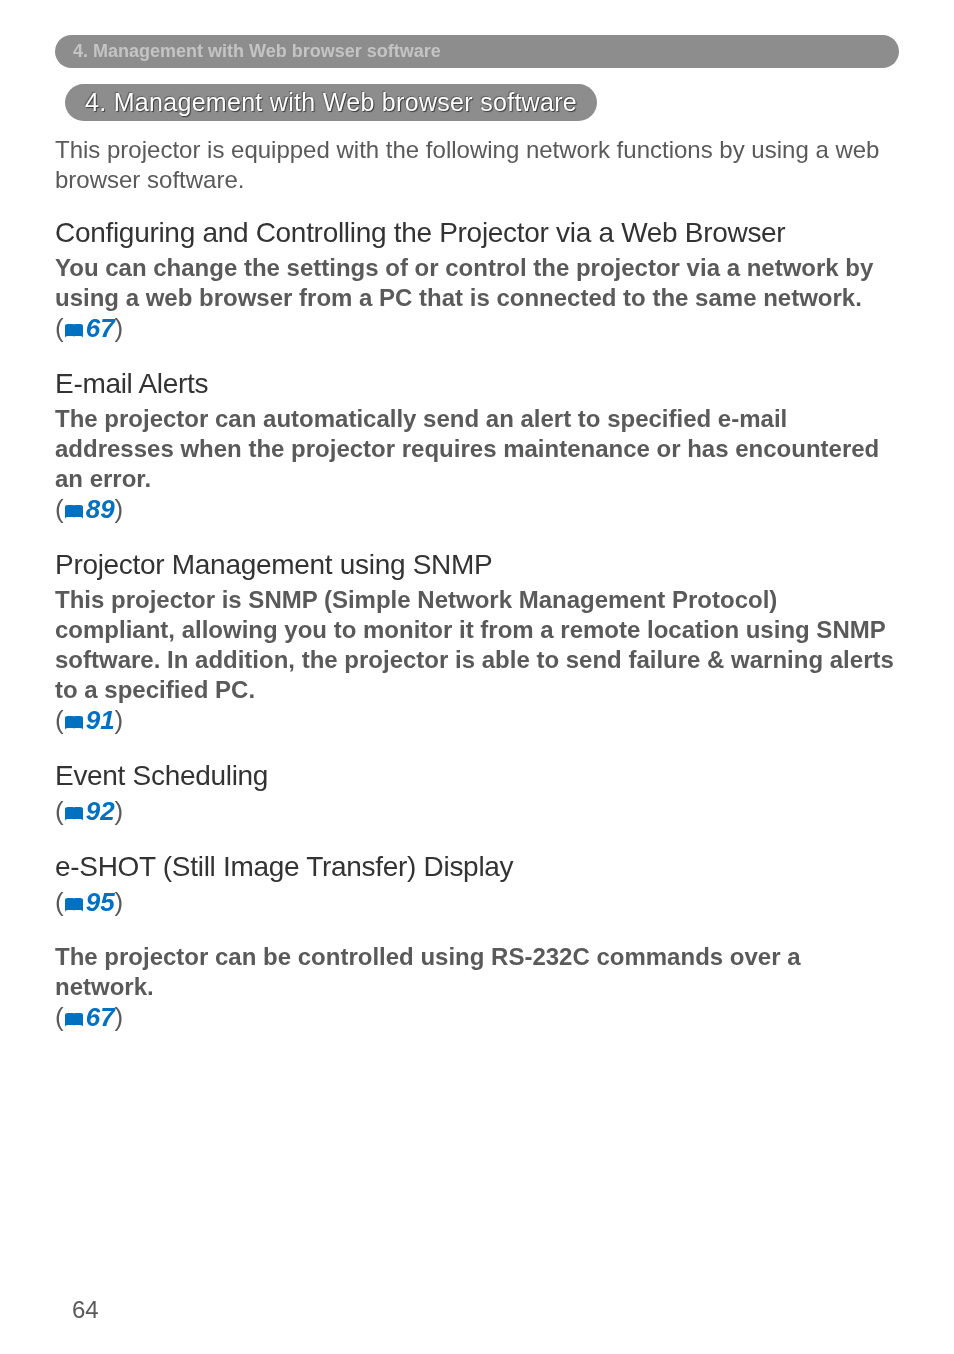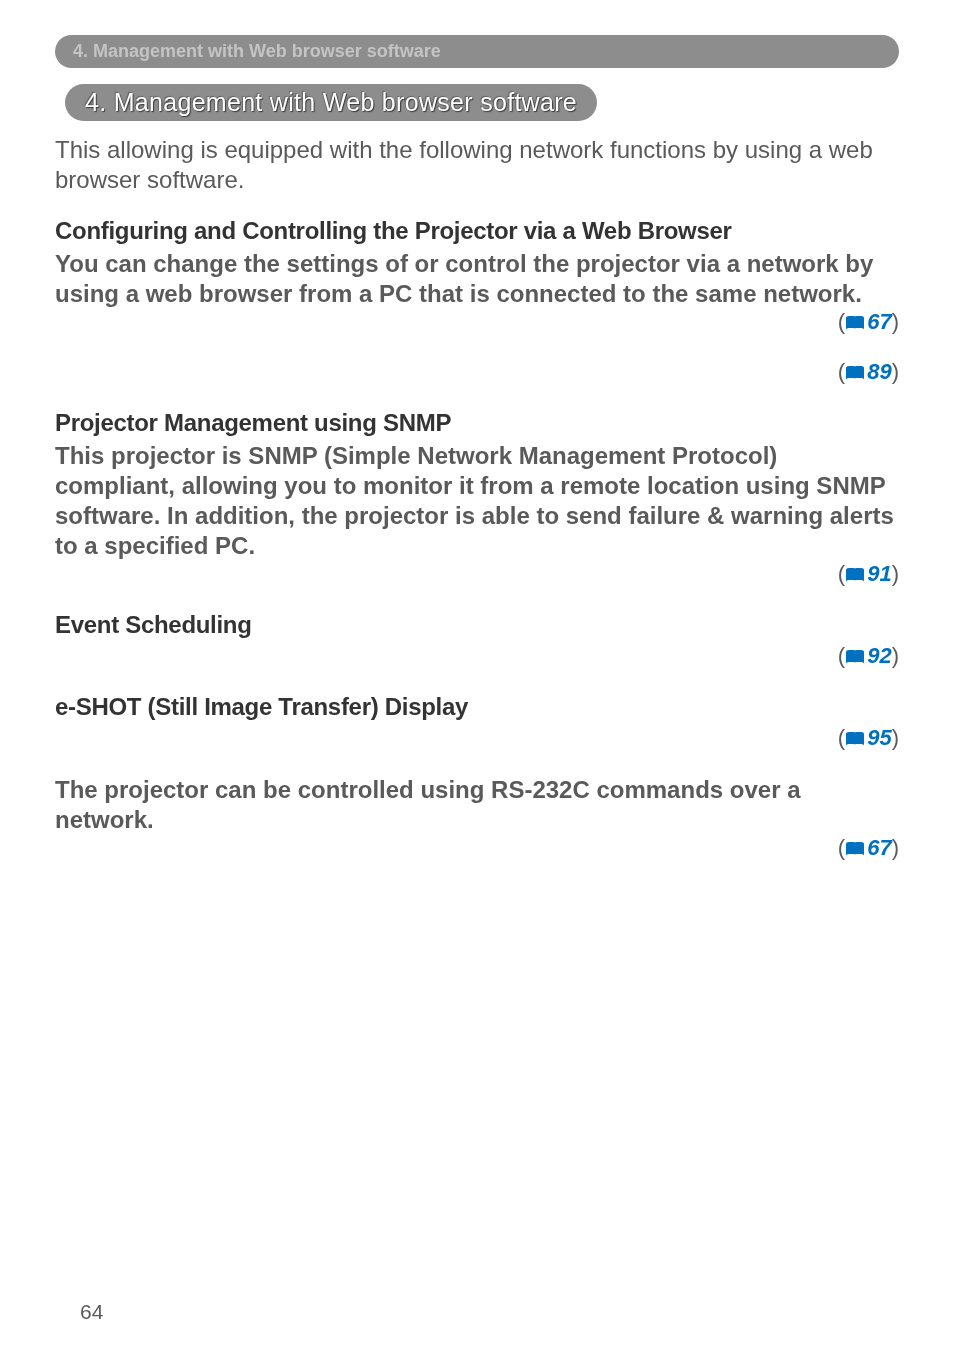--- a/index.html
+++ b/index.html
@@ -43,85 +43,86 @@
     .intro-text {
       font-size: 24px;
       color: #5a5a5a;
       line-height: 1.25;
       margin-bottom: 22px;
     }
     .section {
       margin-bottom: 22px;
     }
     .section-heading {
-      font-weight: bold;
-      font-size: 24px;
+      font-weight: normal;
+      font-size: 28px;
       color: #333333;
       margin-bottom: 4px;
       font-family: Arial, sans-serif;
       letter-spacing: -0.3px;
     }
     .section-body {
       font-size: 24px;
       color: #5a5a5a;
       line-height: 1.25;
       font-weight: bold;
     }
     .ref-link {
-      font-size: 22px;
+      font-size: 26px;
       color: #5a5a5a;
-      text-align: right;
     }
     .ref-link .paren {
       color: #5a5a5a;
     }
     .ref-link .pagenum {
       color: #0070c0;
       font-style: italic;
       font-weight: bold;
     }
     .book-icon {
       display: inline-block;
       vertical-align: -2px;
       margin-right: 2px;
     }
     .page-number {
       position: absolute;
       bottom: 30px;
-      left: 80px;
-      font-size: 21px;
+      left: 72px;
+      font-size: 24px;
       color: #5a5a5a;
     }
   </style>
 </head>
 <body>
 
 
 
 <div class="header-bar">
   <span class="header-bar-text">4. Management with Web browser software</span>
 </div>
 
 <div class="title-pill">
   <span class="title-pill-text">4. Management with Web browser software</span>
 </div>
 
-<p class="intro-text">This allowing is equipped with the following network functions by using a web browser software.</p>
+<p class="intro-text">This projector is equipped with the following network functions by using a web browser software.</p>
 
 <div class="section">
   <h2 class="section-heading">Configuring and Controlling the Projector via a Web Browser</h2>
   <p class="section-body">You can change the settings of or control the projector via a network by using a web browser from a PC that is connected to the same network.</p>
   <div class="ref-link">
     <span class="paren">(</span><span class="book-icon"><svg width="20" height="15" viewBox="0 0 20 15">
           <path d="M1 2 Q1 0 4 0 L9 0 Q10 0 10 1 L10 13 Q10 12 9 12 L4 12 Q1 12 1 14 Z M19 2 Q19 0 16 0 L11 0 Q10 0 10 1 L10 13 Q10 12 11 12 L16 12 Q19 12 19 14 Z" fill="#0070c0"></path>
         </svg></span><span class="pagenum">67</span><span class="paren">)</span>
   </div>
 </div>
 
 <div class="section">
+  <h2 class="section-heading">E-mail Alerts</h2>
+  <p class="section-body">The projector can automatically send an alert to specified e-mail addresses when the projector requires maintenance or has encountered an error.</p>
   <div class="ref-link">
     <span class="paren">(</span><span class="book-icon"><svg width="20" height="15" viewBox="0 0 20 15">
           <path d="M1 2 Q1 0 4 0 L9 0 Q10 0 10 1 L10 13 Q10 12 9 12 L4 12 Q1 12 1 14 Z M19 2 Q19 0 16 0 L11 0 Q10 0 10 1 L10 13 Q10 12 11 12 L16 12 Q19 12 19 14 Z" fill="#0070c0"></path>
         </svg></span><span class="pagenum">89</span><span class="paren">)</span>
   </div>
 </div>
 
 <div class="section">
   <h2 class="section-heading">Projector Management using SNMP</h2>
   <p class="section-body">This projector is SNMP (Simple Network Management Protocol) compliant, allowing you to monitor it from a remote location using SNMP software. In addition, the projector is able to send failure &amp; warning alerts to a specified PC.</p>

